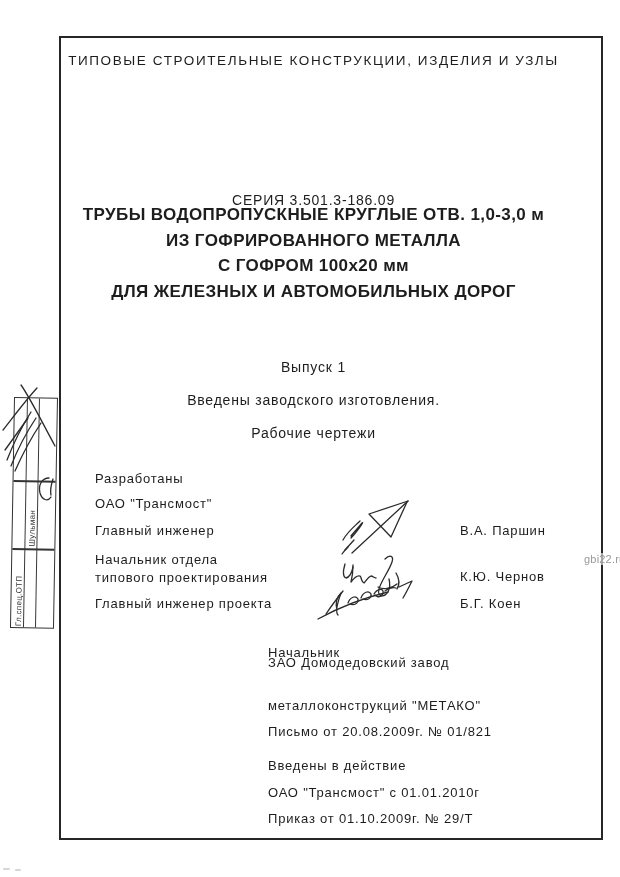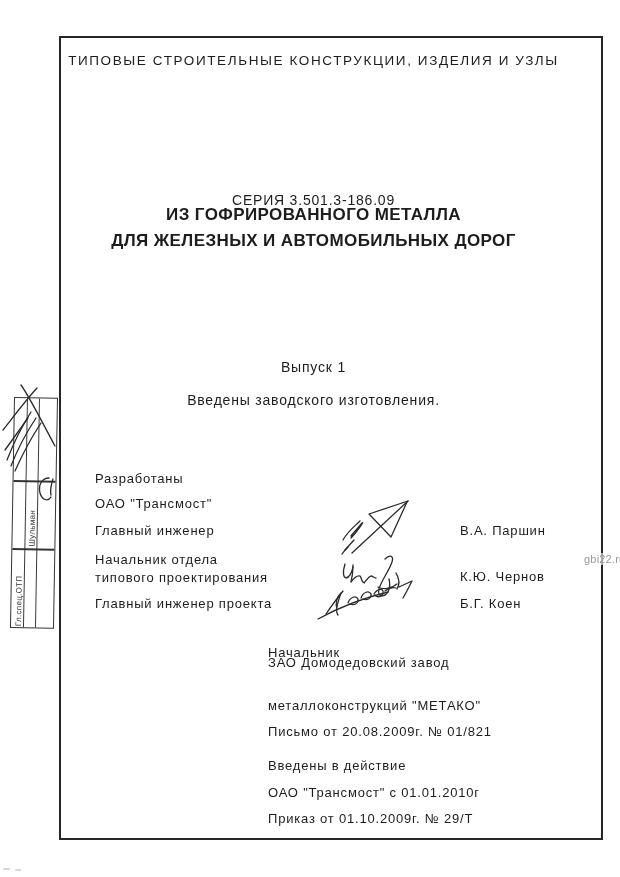--- a/index.html
+++ b/index.html
@@ -46,27 +46,30 @@
 </style>
 </head>
 <body>
 
 <div class="frame"></div>
 
 <div class="cline hdr">ТИПОВЫЕ СТРОИТЕЛЬНЫЕ КОНСТРУКЦИИ, ИЗДЕЛИЯ И УЗЛЫ</div>
 <div class="cline series">СЕРИЯ 3.501.3-186.09</div>
 
 <div class="cline title" style="top:202px">
+  <div>ТРУБЫ ВОДОПРОПУСКНЫЕ КРУГЛЫЕ ОТВ. 1,0-3,0 м</div>
   <div>ИЗ ГОФРИРОВАННОГО МЕТАЛЛА</div>
+  <div>С ГОФРОМ 100х20 мм</div>
   <div>ДЛЯ ЖЕЛЕЗНЫХ И АВТОМОБИЛЬНЫХ ДОРОГ</div>
 </div>
 
 <div class="cline issue" style="top:351px">
   <div>Выпуск 1</div>
   <div>Введены заводского изготовления.</div>
+  <div>Рабочие чертежи</div>
 </div>
 
 <div class="lbl" style="top:471px">Разработаны</div>
 <div class="lbl" style="top:496px">ОАО "Трансмост"</div>
 
 <div class="lbl" style="top:523px">Главный инженер</div>
 <div class="lbl" style="top:552px">Начальник отдела</div>
 <div class="lbl" style="top:570px">типового проектирования</div>
 <div class="lbl" style="top:596px">Главный инженер проекта</div>
 

